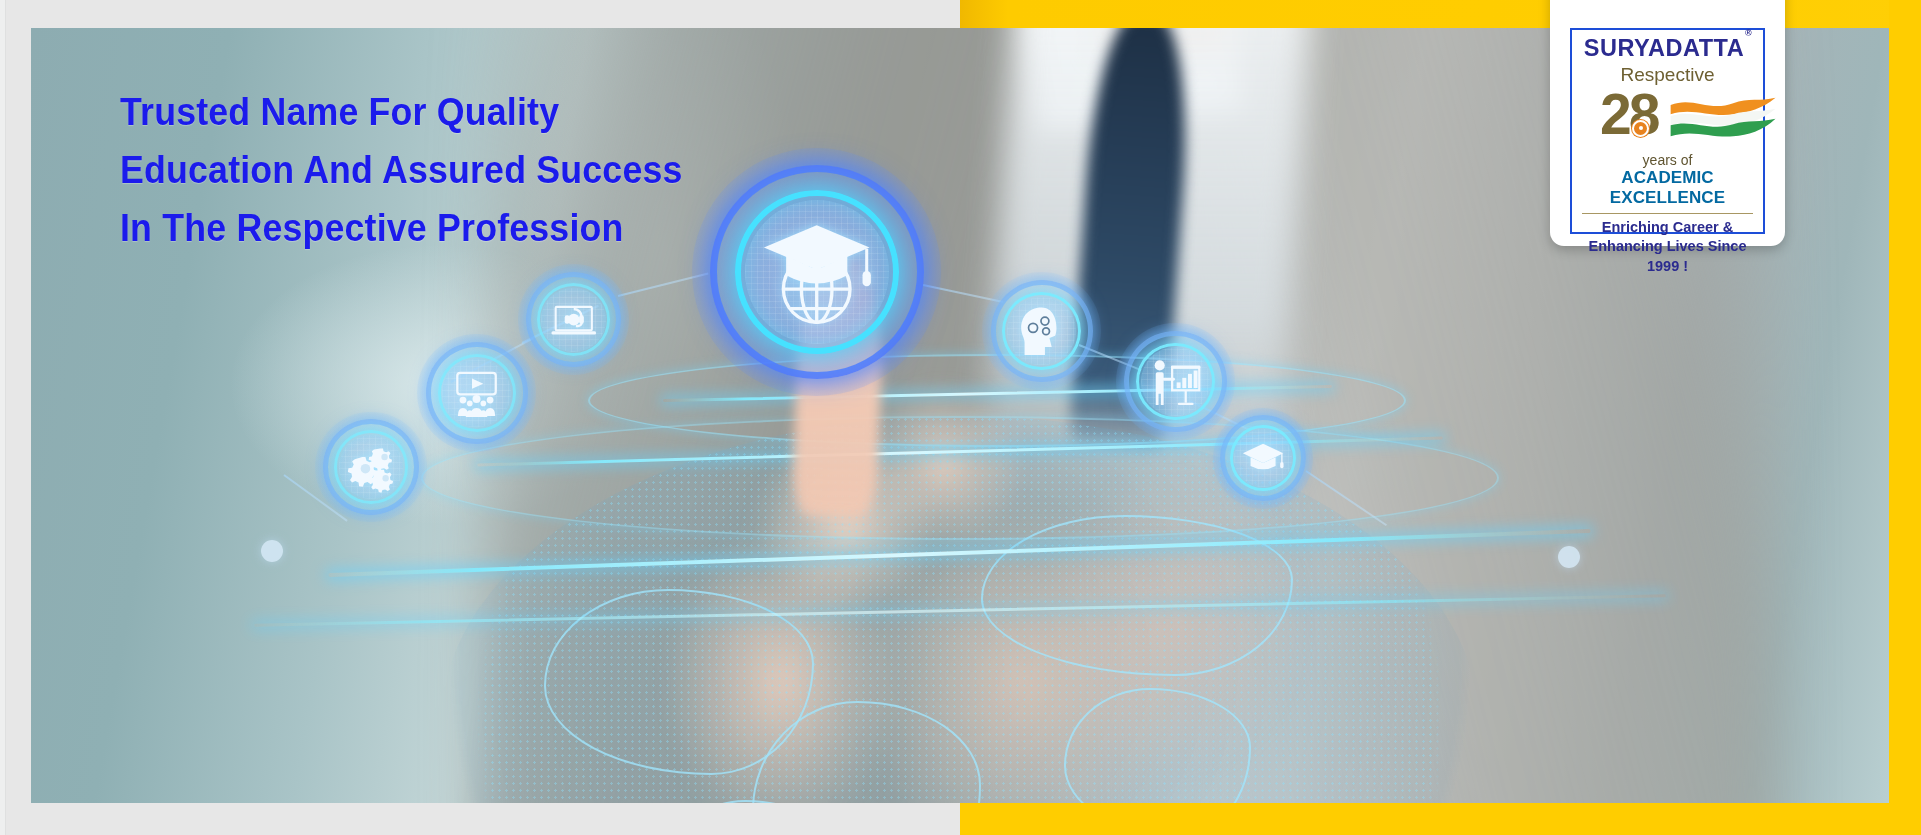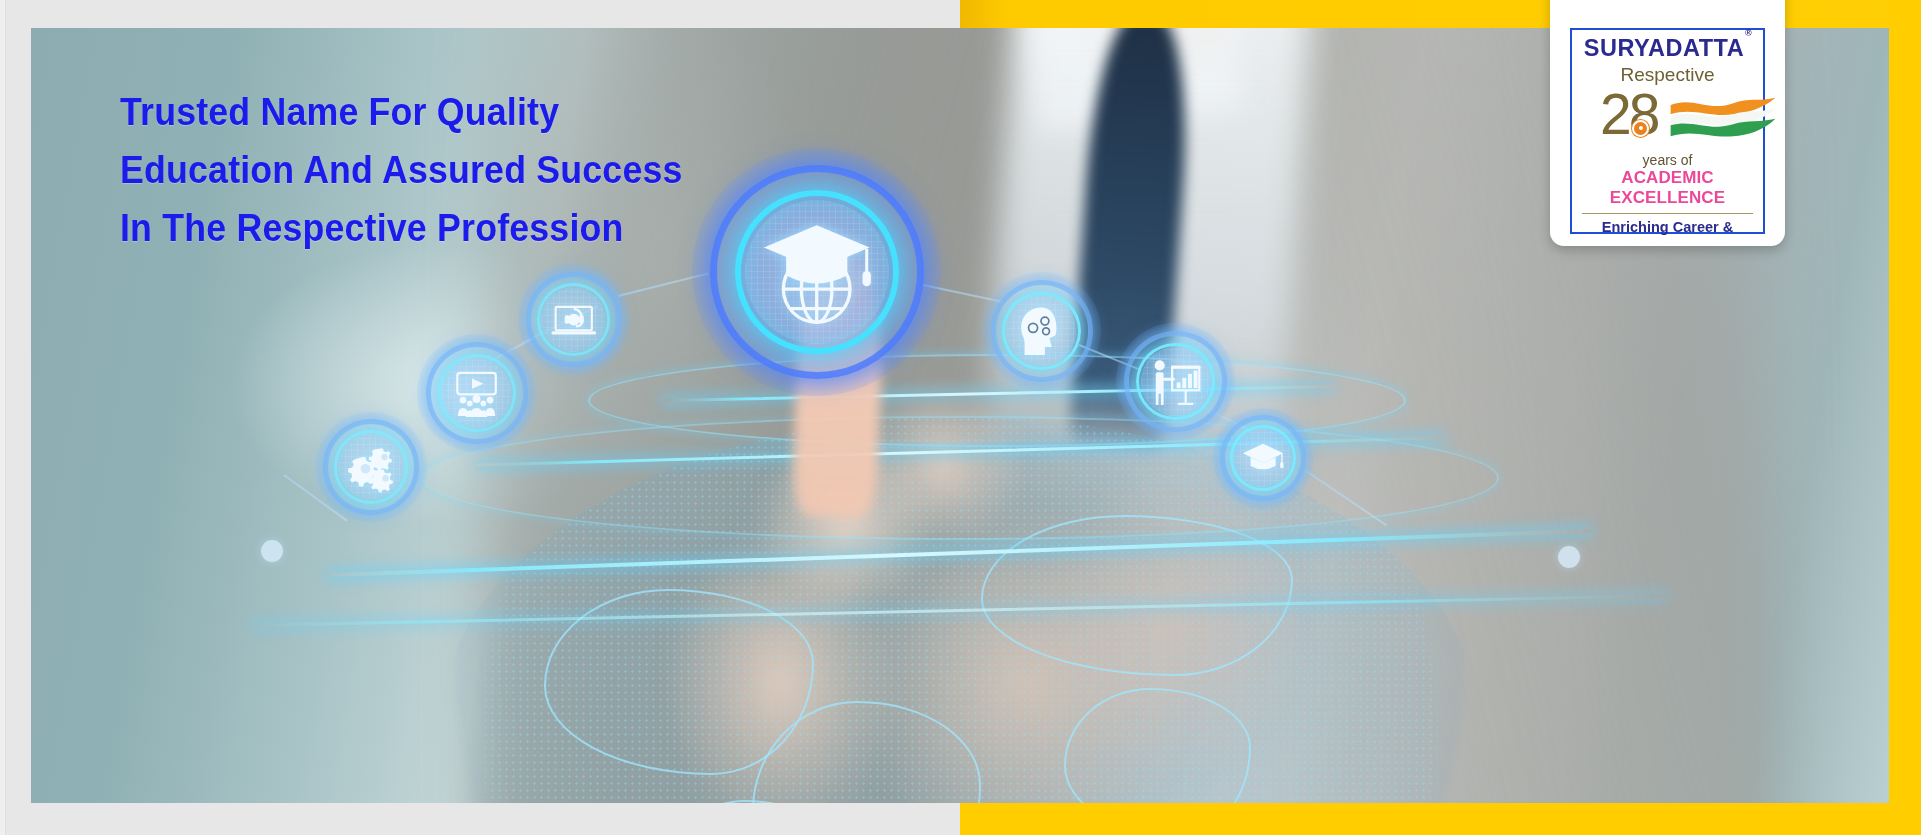--- a/index.html
+++ b/index.html
@@ -345,21 +345,21 @@
   }
   .bd-28wrap {
     position: relative;
     height: 60px;
     margin: 1px 0 0;
   }
   .bd-28 {
     position: absolute;
     left: 24px; top: -4px;
     font-size: 57px;
-    font-weight: normal;
+    font-weight: bold;
     color: #7b6a36;
     letter-spacing: -3px;
     line-height: 1;
   }
   .chakra {
     position: absolute;
     left: 56px; top: 30px;
     width: 17px; height: 17px;
     border-radius: 50%;
     background: #e8821e;
@@ -374,21 +374,21 @@
     border-radius: 50%;
     background: #fff;
   }
   .flag { position: absolute; left: 92px; top: 4px; width: 112px; height: 46px; }
   .bd-years {
     color: #5f5430;
     font-size: 14px;
     margin-top: 2px;
   }
   .bd-academic {
-    color: #ec4899;
+    color: #0369a1;
     font-weight: bold;
     font-size: 17px;
     letter-spacing: .1px;
     line-height: 1.2;
   }
   .bd-rule {
     height: 1px;
     background: #a89763;
     margin: 5px 6px 4px;
   }
@@ -604,17 +604,18 @@
           <path d="M2 12 C26 2 44 20 70 10 C86 4 100 8 116 4 C102 16 86 20 70 22 C46 26 26 14 2 22 Z" fill="#f0901f"></path>
           <path d="M2 24 C26 16 44 30 70 22 C86 17 100 20 116 16 C102 28 86 33 70 34 C46 36 26 26 2 34 Z" fill="#f4f7f4"></path>
           <path d="M2 34 C26 27 44 41 70 33 C86 28 100 31 116 27 C102 40 86 45 70 46 C46 48 26 38 2 46 Z" fill="#2f9e4f"></path>
         </svg>
       </div>
 
       <div class="bd-years">years of</div>
       <div class="bd-academic">ACADEMIC EXCELLENCE</div>
       <div class="bd-rule"></div>
       <div class="bd-tag">Enriching Career &amp;</div>
+      <div class="bd-tag">Enhancing Lives Since 1999 !</div>
 
     </div>
   </div>
 
 </div>
 
 </body></html>

